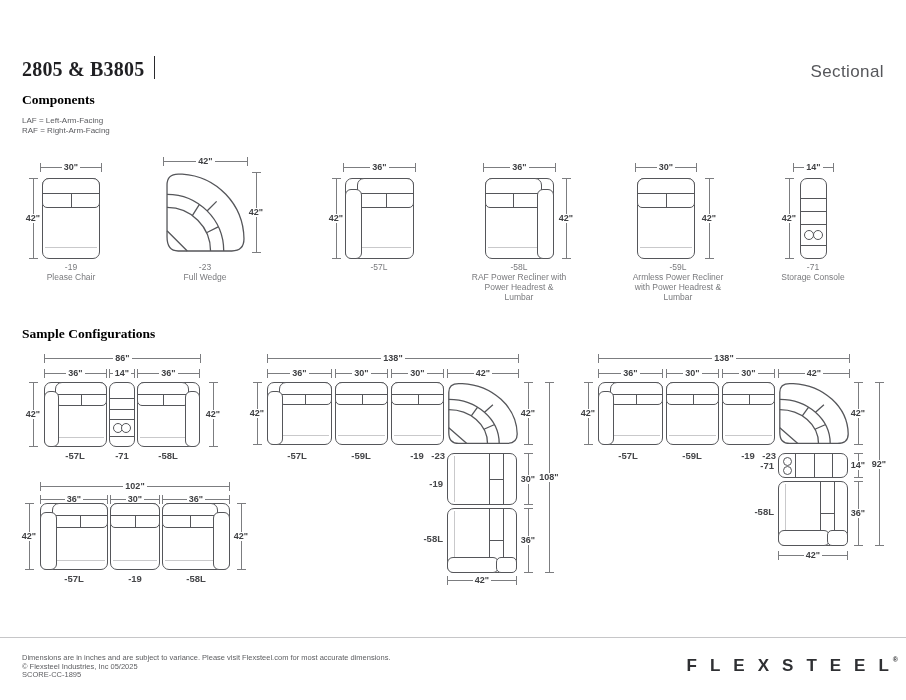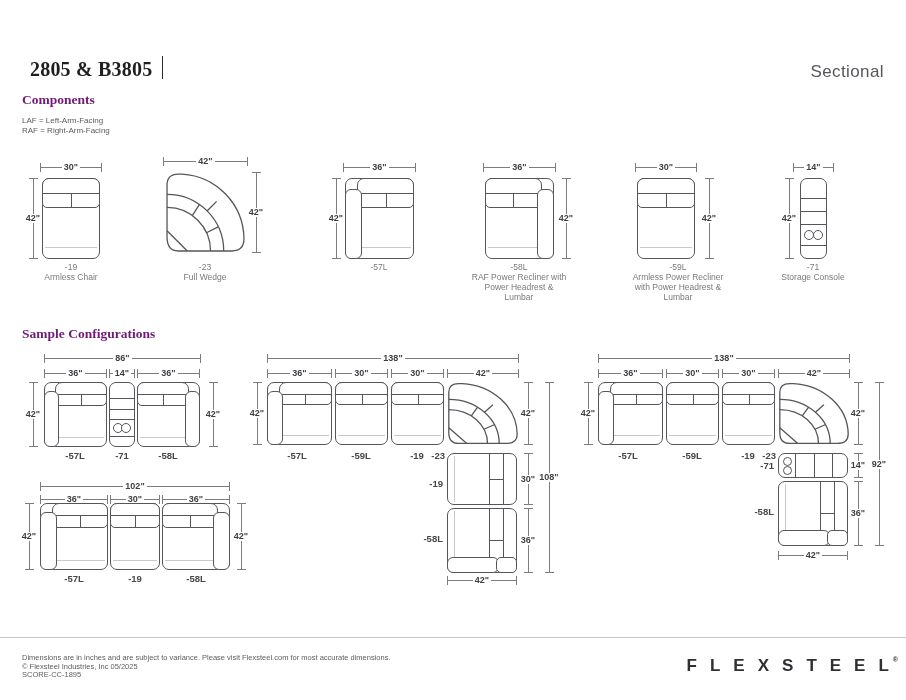--- a/index.html
+++ b/index.html
@@ -1,24 +1,24 @@
 <!DOCTYPE html>
 <html><head>
 <meta charset="utf-8">
 <style>
   html,body{margin:0;padding:0;background:#fff}
   .page{position:relative;width:906px;height:700px;background:#fff;font-family:"Liberation Sans",sans-serif;overflow:hidden}
   .abs{position:absolute}
 
   
-  .h-row{position:absolute;left:30px;top:56px;display:flex;}
+  .h-row{position:absolute;left:22px;top:56px;display:flex;}
   .h-model,.h-title{font:700 20px/26px "Liberation Serif",serif;color:#1f1f22;letter-spacing:.2px}
   .h-sep{width:0;height:23px;border-left:1.6px solid #2a2a2d;margin:0 10px}
   .h-cat{position:absolute;right:22px;top:62px;font:400 17px/20px "Liberation Sans",sans-serif;color:#56575b;letter-spacing:.4px}
-  .h-sec{position:absolute;font:600 13.5px/16px "Liberation Serif",serif;color:#701a75}
+  .h-sec{position:absolute;font:600 13.5px/16px "Liberation Serif",serif;color:#000000}
   .leg{position:absolute;font:400 8px/10px "Liberation Sans",sans-serif;color:#5a5b5f}
 
   
   .hdim{position:absolute;display:flex;align-items:center}
   .hdim .ln{flex:1;height:0;border-top:1px solid #7c7d80;min-width:0}
   .hdim .tk{width:0;height:9px;border-left:1px solid #7c7d80;flex:0 0 auto}
   .vdim{position:absolute;display:flex;flex-direction:column;align-items:center;width:24px}
   .vdim .ln{flex:1;width:0;border-left:1px solid #7c7d80;min-height:0}
   .vdim .tk{height:0;width:9px;border-top:1px solid #7c7d80;flex:0 0 auto}
   .lb{font:700 9px/9px "Liberation Sans",sans-serif;color:#3e3f42;white-space:nowrap;padding:0 2px;background:#fff;flex:0 0 auto}
@@ -80,21 +80,21 @@
       <i class="tk"></i>
     </div>
   <div class="pc" style="left:42px;top:178px;width:58px;height:81px">
       <div class="bk">
         <i class="h"></i>
         <i class="v"></i>
       </div>
       <i class="ft"></i>
     </div>
   <div class="cap" style="left:41px;top:262px;width:60px">-19</div>
-  <div class="cap" style="left:26px;top:272px;width:90px">Armless Chair</div>
+  <div class="cap" style="left:26px;top:272px;width:90px">Please Chair</div>
 
   <div class="hdim" style="left:163px;top:157px;width:85px">
       <i class="tk"></i>
       <i class="ln"></i>
       <b class="lb">42"</b>
       <i class="ln"></i>
       <i class="tk"></i>
     </div>
   <svg class="abs" style="left:165px;top:172px" width="81" height="81" viewBox="0 0 80 80" preserveAspectRatio="none">
     <path d="M2 64 L2 13 Q2 2 13 2 L17 2 A65 65 0 0 1 78 66 Q78 78 66 78 L13 78 Q2 78 2 64 Z" fill="#fff" stroke="#55565a" stroke-width="1.3" vector-effect="non-scaling-stroke"></path>

